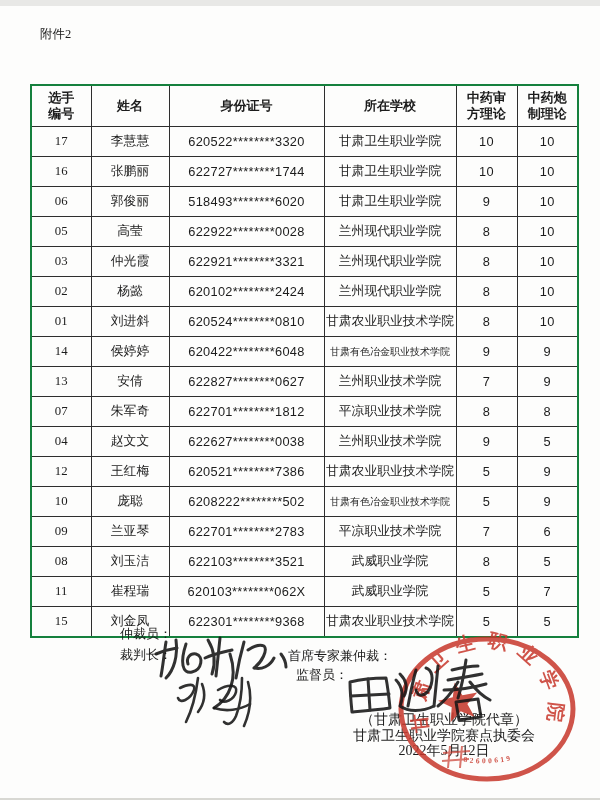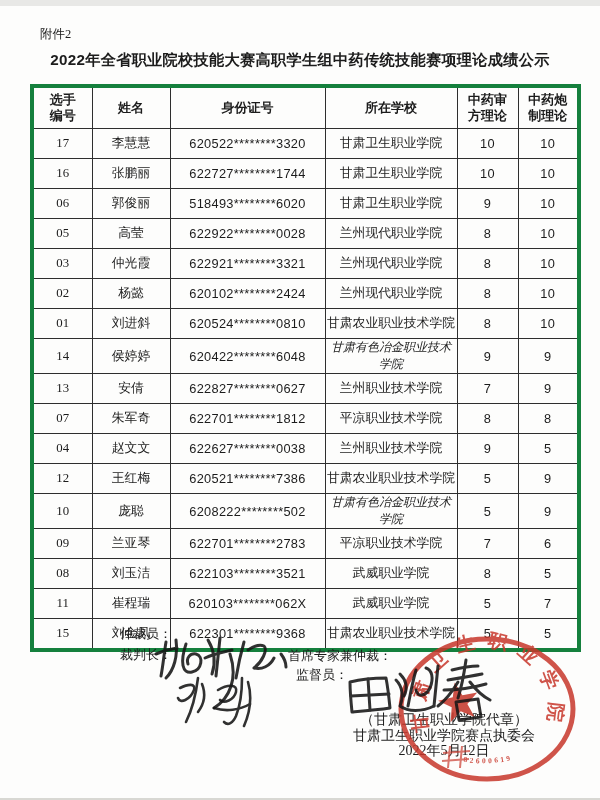--- a/index.html
+++ b/index.html
@@ -2,44 +2,43 @@
 <html><head>
 <meta charset="utf-8">
 <style>
   html,body{margin:0;padding:0;background:#e8e8e6;}
   .page{position:relative;width:600px;height:800px;margin:6px auto;background:#fdfdfc;
         font-family:"Liberation Serif",serif;color:#1c1c1c;overflow:hidden;}
   .attachment{position:absolute;left:40px;top:20px;font-size:12.5px;}
   .doc-title{position:absolute;left:0;right:0;top:44px;text-align:center;
              font-family:"Liberation Sans",sans-serif;font-weight:bold;font-size:15.2px;letter-spacing:.3px;}
   table.score{position:absolute;left:30px;top:78px;width:547px;height:548px;
-              border-collapse:collapse;table-layout:fixed;border:4px solid #15803d;}
+              border-collapse:collapse;table-layout:fixed;border:2px solid #15803d;}
   table.score th,table.score td{border:1px solid #2e2e2e;text-align:center;vertical-align:middle;
               padding:0;overflow:hidden;}
   table.score th{font-size:13px;font-weight:600;height:40px;line-height:1.2;}
   table.score td{font-size:12.8px;height:29px;}
   td.num{font-family:"Liberation Sans",sans-serif;font-size:12.5px;letter-spacing:.3px;}
   td.school{font-size:12px;}
-  td.school.sz-sm{font-size:12px;font-style:italic;}
+  td.school.sz-sm{font-size:10px;}
   .lbl{position:absolute;font-size:13px;white-space:nowrap;text-align:right;}
   .footer{position:absolute;left:328px;top:706px;width:232px;text-align:center;
           font-size:14px;line-height:15.5px;}
   .overlay{position:absolute;left:0;top:0;width:600px;height:800px;pointer-events:none;z-index:5;}
   .scan-strip{position:absolute;left:0;top:792px;width:600px;height:8px;background:#d8d8d3;}
   .sig{stroke:#161616;fill:none;stroke-linecap:round;stroke-linejoin:round;opacity:.88;}
   .seal-stroke{stroke:#c8372b;fill:none;}
   .seal-text{fill:#c8372b;font-family:"Liberation Serif",serif;font-weight:bold;}
 </style>
 </head>
 <body>
 
 <div class="page">
 
   <div class="attachment">附件2</div>
-  <div class="doc-title">2022年全省职业院校技能大赛高职学生组中药传统技能赛项理论成绩公示</div>
 
   <table class="score">
     <colgroup>
       <col style="width:60px">
         <col style="width:78px">
         <col style="width:155px">
       <col style="width:132px">
         <col style="width:61px">
         <col style="width:61px">
     </colgroup>

